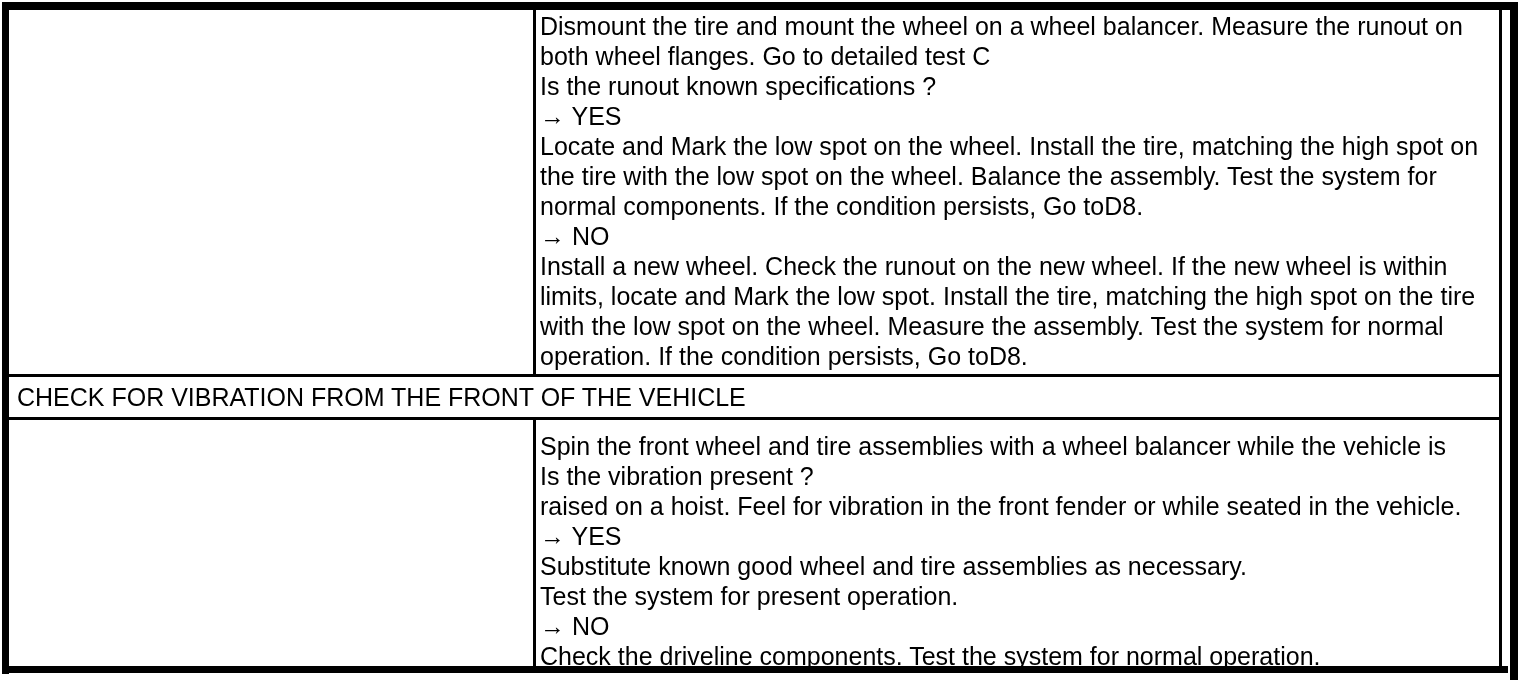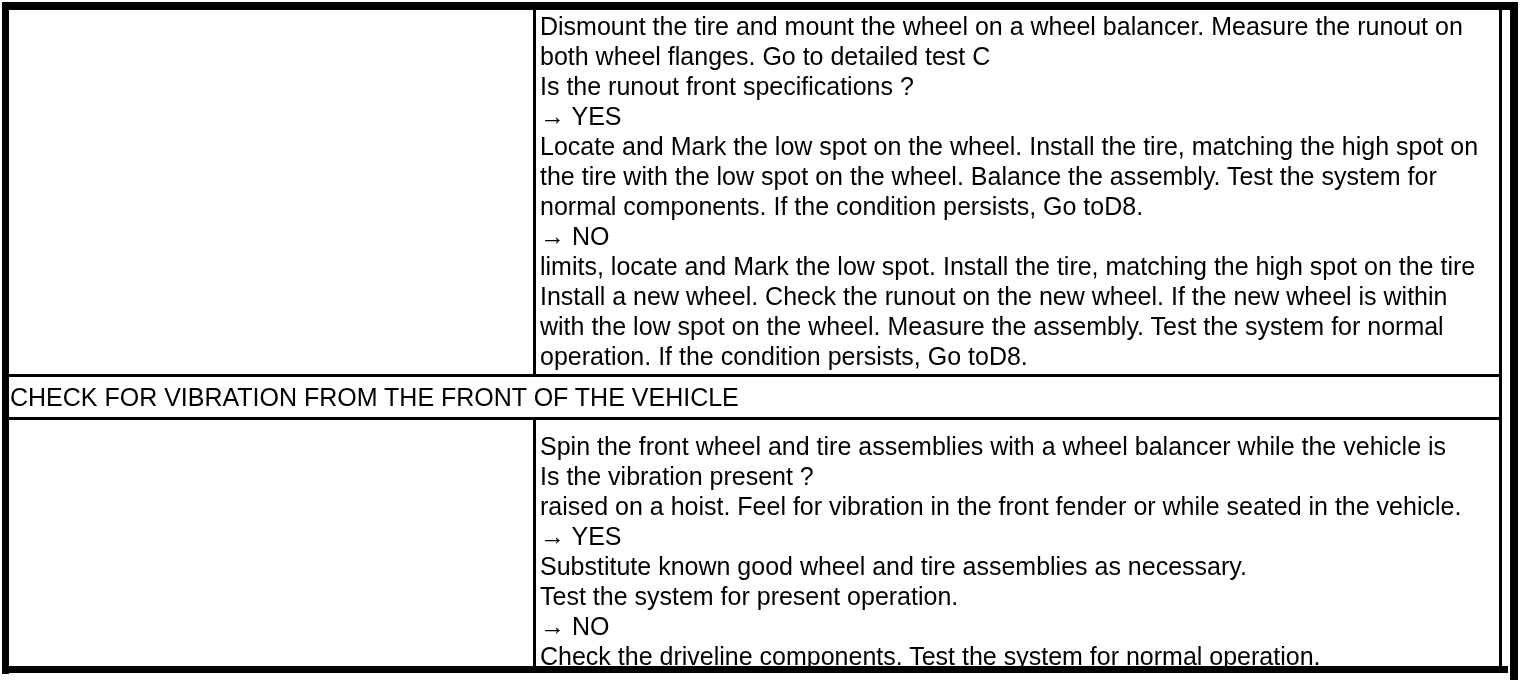--- a/index.html
+++ b/index.html
@@ -5,21 +5,21 @@
   html,body{margin:0;padding:0;background:#ffffff;}
   .page{
     position:relative;width:1520px;height:680px;background:#ffffff;
     font-family:"Liberation Sans",sans-serif;color:#000;overflow:hidden;
   }
   .bar{position:absolute;background:#000000;}
   .cell{position:absolute;}
   .tl{height:30px;line-height:30px;font-size:25px;white-space:nowrap;}
   .b{font-weight:normal;}
   .header-row{
-    position:absolute;left:10px;top:377px;height:34px;line-height:40px;
+    position:absolute;left:17px;top:377px;height:34px;line-height:40px;
     font-size:25px;white-space:nowrap;
   }
 </style>
 </head>
 <body>
 
 <div class="page">
 
   <div class="bar" style="left:2px;top:2px;width:1515px;height:8px;"></div>
   <div class="bar" style="left:2px;top:2px;width:7px;height:672px;"></div>
@@ -28,28 +28,28 @@
   <div class="bar" style="left:1499px;top:10px;width:3px;height:656px;"></div>
   <div class="bar" style="left:533px;top:10px;width:3px;height:367px;"></div>
   <div class="bar" style="left:9px;top:374px;width:1493px;height:3px;"></div>
   <div class="bar" style="left:9px;top:417px;width:1493px;height:3px;"></div>
   <div class="bar" style="left:533px;top:420px;width:3px;height:246px;"></div>
 
   <div class="cell" style="left:9px;top:10px;width:524px;height:364px;"></div>
   <div class="cell" style="left:540px;top:11px;width:958px;">
     <div class="tl"><span>Dismount the tire and mount the wheel on a wheel balancer. Measure the runout on</span></div>
     <div class="tl"><span>both wheel flanges. Go to detailed test C</span></div>
-    <div class="tl"><span>Is the runout front specifications ?</span></div>
+    <div class="tl"><span>Is the runout known specifications ?</span></div>
     <div class="tl"><span>→ </span><span class="b">YES</span></div>
     <div class="tl"><span>Locate and Mark the low spot on the wheel. Install the tire, matching the high spot on</span></div>
     <div class="tl"><span>the tire with the low spot on the wheel. Balance the assembly. Test the system for</span></div>
     <div class="tl"><span>normal components. If the condition persists, Go to</span><span class="b">D8.</span></div>
     <div class="tl"><span>→ </span><span class="b">NO</span></div>
+    <div class="tl"><span>Install a new wheel. Check the runout on the new wheel. If the new wheel is within</span></div>
     <div class="tl"><span>limits, locate and Mark the low spot. Install the tire, matching the high spot on the tire</span></div>
-    <div class="tl"><span>Install a new wheel. Check the runout on the new wheel. If the new wheel is within</span></div>
     <div class="tl"><span>with the low spot on the wheel. Measure the assembly. Test the system for normal</span></div>
     <div class="tl"><span>operation. If the condition persists, Go to</span><span class="b">D8.</span></div>
   </div>
 
   <div class="header-row"><span>CHECK FOR VIBRATION FROM THE FRONT OF THE VEHICLE</span></div>
 
   <div class="cell" style="left:9px;top:420px;width:524px;height:246px;"></div>
   <div class="cell" style="left:540px;top:431px;width:958px;">
     <div class="tl"><span>Spin the front wheel and tire assemblies with a wheel balancer while the vehicle is</span></div>
     <div class="tl"><span>Is the vibration present ?</span></div>

